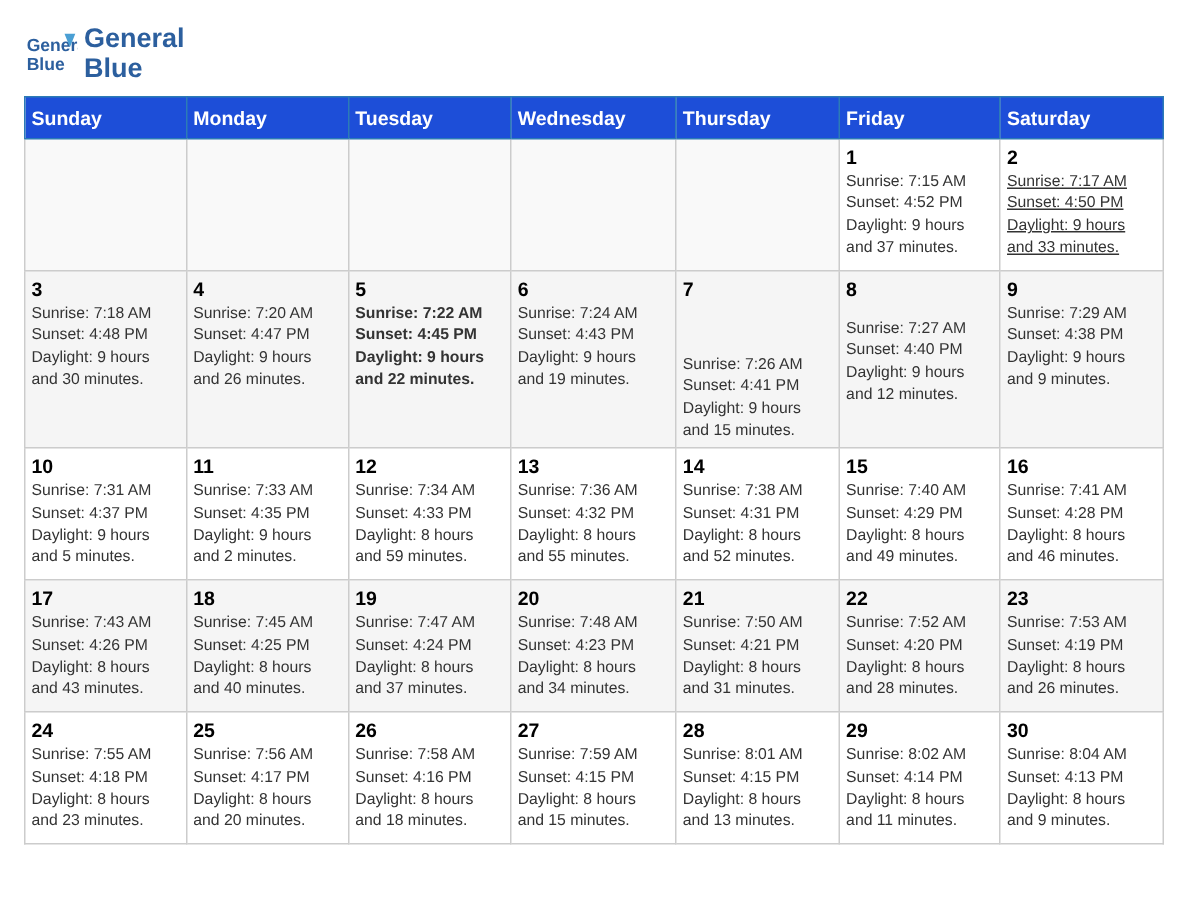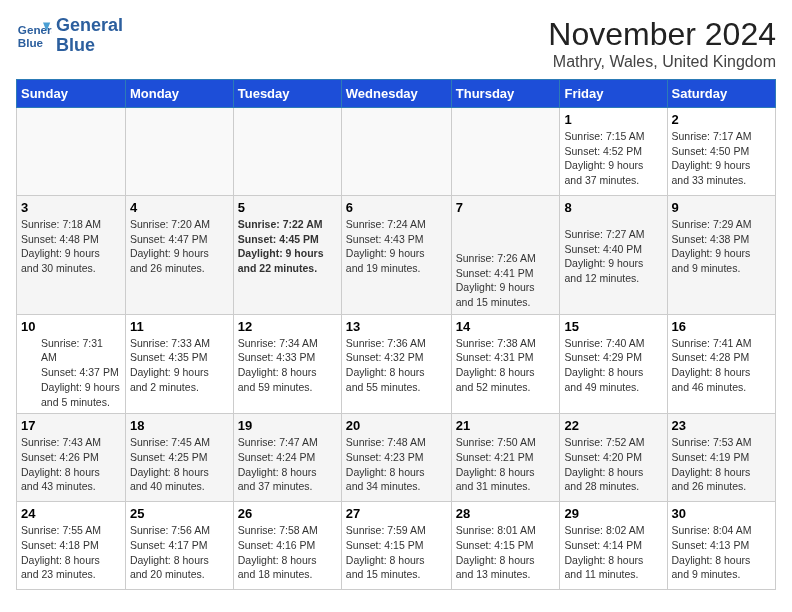--- a/index.html
+++ b/index.html
@@ -94,24 +94,20 @@
       <rect x="0" y="0" width="40" height="40" fill="white"></rect>
       <text x="2" y="18" font-size="13" font-weight="bold" fill="#2c5f9e" font-family="Arial">General</text>
       <text x="2" y="32" font-size="13" font-weight="bold" fill="#2c5f9e" font-family="Arial">Blue</text>
       <polygon points="30,5 38,5 34,15" fill="#4a9fd4"></polygon>
     </svg>
     <div class="logo-text">
       <span>General</span>
       <span>Blue</span>
     </div>
   </div>
-  <div class="title-area">
-    <div class="main-title">November 2024</div>
-    <div class="subtitle">Mathry, Wales, United Kingdom</div>
-  </div>
 </div>
 
 <table class="calendar">
   <thead>
     <tr>
     <th>Sunday</th>
         <th>Monday</th>
         <th>Tuesday</th>
         <th>Wednesday</th>
         <th>Thursday</th>
@@ -128,21 +124,21 @@
         <td class="empty-cell"></td>
         <td>
           <span class="day-number">1</span>
           <div class="day-info" style="white-space: pre-line;">Sunrise: 7:15 AM
 Sunset: 4:52 PM
 Daylight: 9 hours
 and 37 minutes.</div>
         </td>
         <td>
           <span class="day-number">2</span>
-          <div class="day-info" style="white-space: pre-line;">Sunrise: 7:17 AM
+          <div class="day-info" style="white-space: pre-line; text-decoration: underline;">Sunrise: 7:17 AM
 Sunset: 4:50 PM
 Daylight: 9 hours
 and 33 minutes.</div>
         </td>
       </tr>
       <tr>
         <td>
           <span class="day-number">3</span>
           <div class="day-info" style="white-space: pre-line;">Sunrise: 7:18 AM
 Sunset: 4:48 PM
@@ -188,21 +184,21 @@
           <span class="day-number">9</span>
           <div class="day-info" style="white-space: pre-line;">Sunrise: 7:29 AM
 Sunset: 4:38 PM
 Daylight: 9 hours
 and 9 minutes.</div>
         </td>
       </tr>
       <tr>
         <td>
           <span class="day-number">10</span>
-          <div class="day-info" style="white-space: pre-line; margin-left: 20px;">Sunrise: 7:31 AM
+          <div class="day-info" style="white-space: pre-line;">Sunrise: 7:31 AM
 Sunset: 4:37 PM
 Daylight: 9 hours
 and 5 minutes.</div>
         </td>
         <td>
           <span class="day-number">11</span>
           <div class="day-info" style="white-space: pre-line;">Sunrise: 7:33 AM
 Sunset: 4:35 PM
 Daylight: 9 hours
 and 2 minutes.</div>

